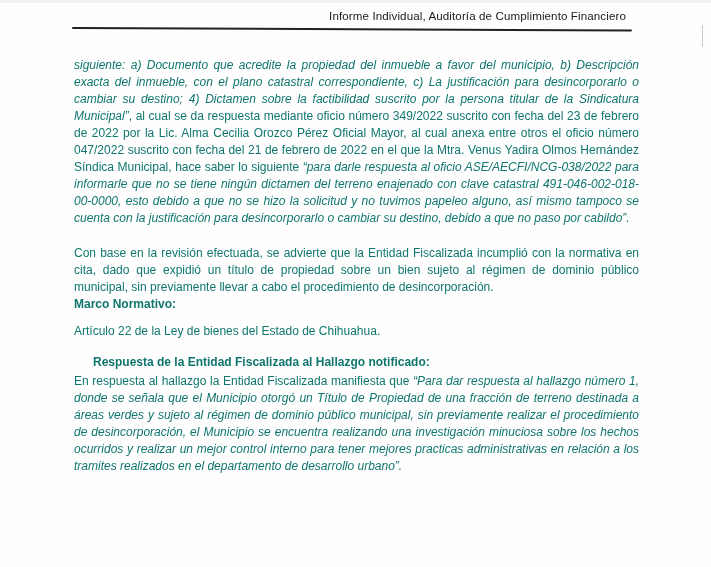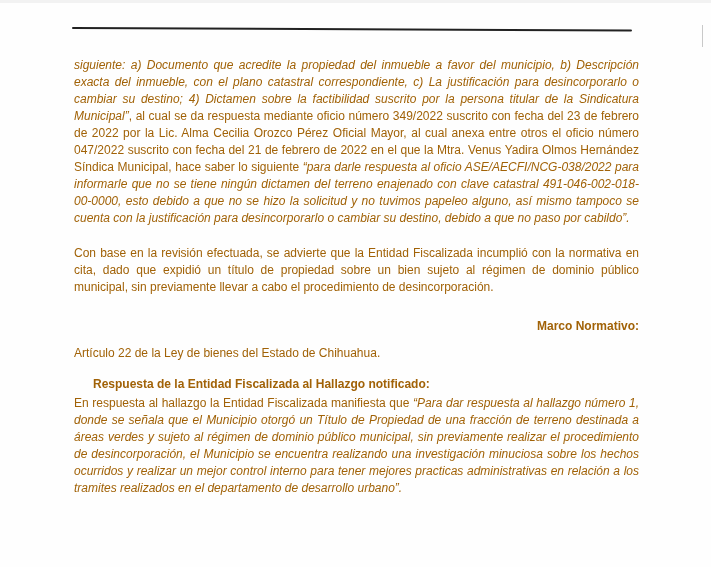--- a/index.html
+++ b/index.html
@@ -34,39 +34,40 @@
   }
   .edge-artifact {
     position: absolute; left: 702px; top: 25px;
     width: 1px; height: 22px;
     background: #c9c9c9;
   }
   .doc-body {
     position: absolute; left: 74px; top: 57px; width: 565px;
     font-size: 12px;
     line-height: 17px;
-    color: #a16207;
+    color: #0f766e;
   }
   .para { margin: 0; }
   .just { text-align: justify; }
   .heading { font-weight: bold; }
   .it { font-style: italic; }
   .line { display: block; }
   
   .block-1 { margin-top: 18px; }
-  .block-2 { margin-top: 22px; text-align: right; }
+  .block-2 { margin-top: 0; }
   .block-3 { margin-top: 10px; }
   .block-4 { margin-top: 14px; padding-left: 19px; }
   .block-5 { margin-top: 2px; }
 </style>
 </head>
 <body>
 
 <div class="page">
   <div class="top-shade"></div>
+  <div class="header-title">Informe Individual, Auditoría de Cumplimiento Financiero</div>
   <div class="header-rule"></div>
   <div class="edge-artifact"></div>
   <div class="doc-body">
       <p class="para just block-0"><span class="it">siguiente: a) Documento que acredite la propiedad del inmueble a favor del municipio, b) Descripción exacta del inmueble, con el plano catastral correspondiente, c) La justificación para desincorporarlo o cambiar su destino; 4) Dictamen sobre la factibilidad suscrito por la persona titular de la Sindicatura Municipal”</span><span>, al cual se da respuesta mediante oficio número 349/2022 suscrito con fecha del 23 de febrero de 2022 por la Lic. Alma Cecilia Orozco Pérez Oficial Mayor, al cual anexa entre otros el oficio número 047/2022 suscrito con fecha del 21 de febrero de 2022 en el que la Mtra. Venus Yadira Olmos Hernández Síndica Municipal, hace saber lo siguiente </span><span class="it">“para darle respuesta al oficio ASE/AECFI/NCG-038/2022 para informarle que no se tiene ningún dictamen del terreno enajenado con clave catastral 491-046-002-018-00-0000, esto debido a que no se hizo la solicitud y no tuvimos papeleo alguno, así mismo tampoco se cuenta con la justificación para desincorporarlo o cambiar su destino, debido a que no paso por cabildo”.</span></p>
       <p class="para just block-1"><span>Con base en la revisión efectuada, se advierte que la Entidad Fiscalizada incumplió con la normativa en cita, dado que expidió un título de propiedad sobre un bien sujeto al régimen de dominio público municipal, sin previamente llevar a cabo el procedimiento de desincorporación.</span></p>
       <p class="para heading block-2">Marco Normativo:</p>
       <p class="para block-3">
         <span class="line">Artículo 22 de la Ley de bienes del Estado de Chihuahua.</span>
       </p>
       <p class="para heading block-4">Respuesta de la Entidad Fiscalizada al Hallazgo notificado:</p>

